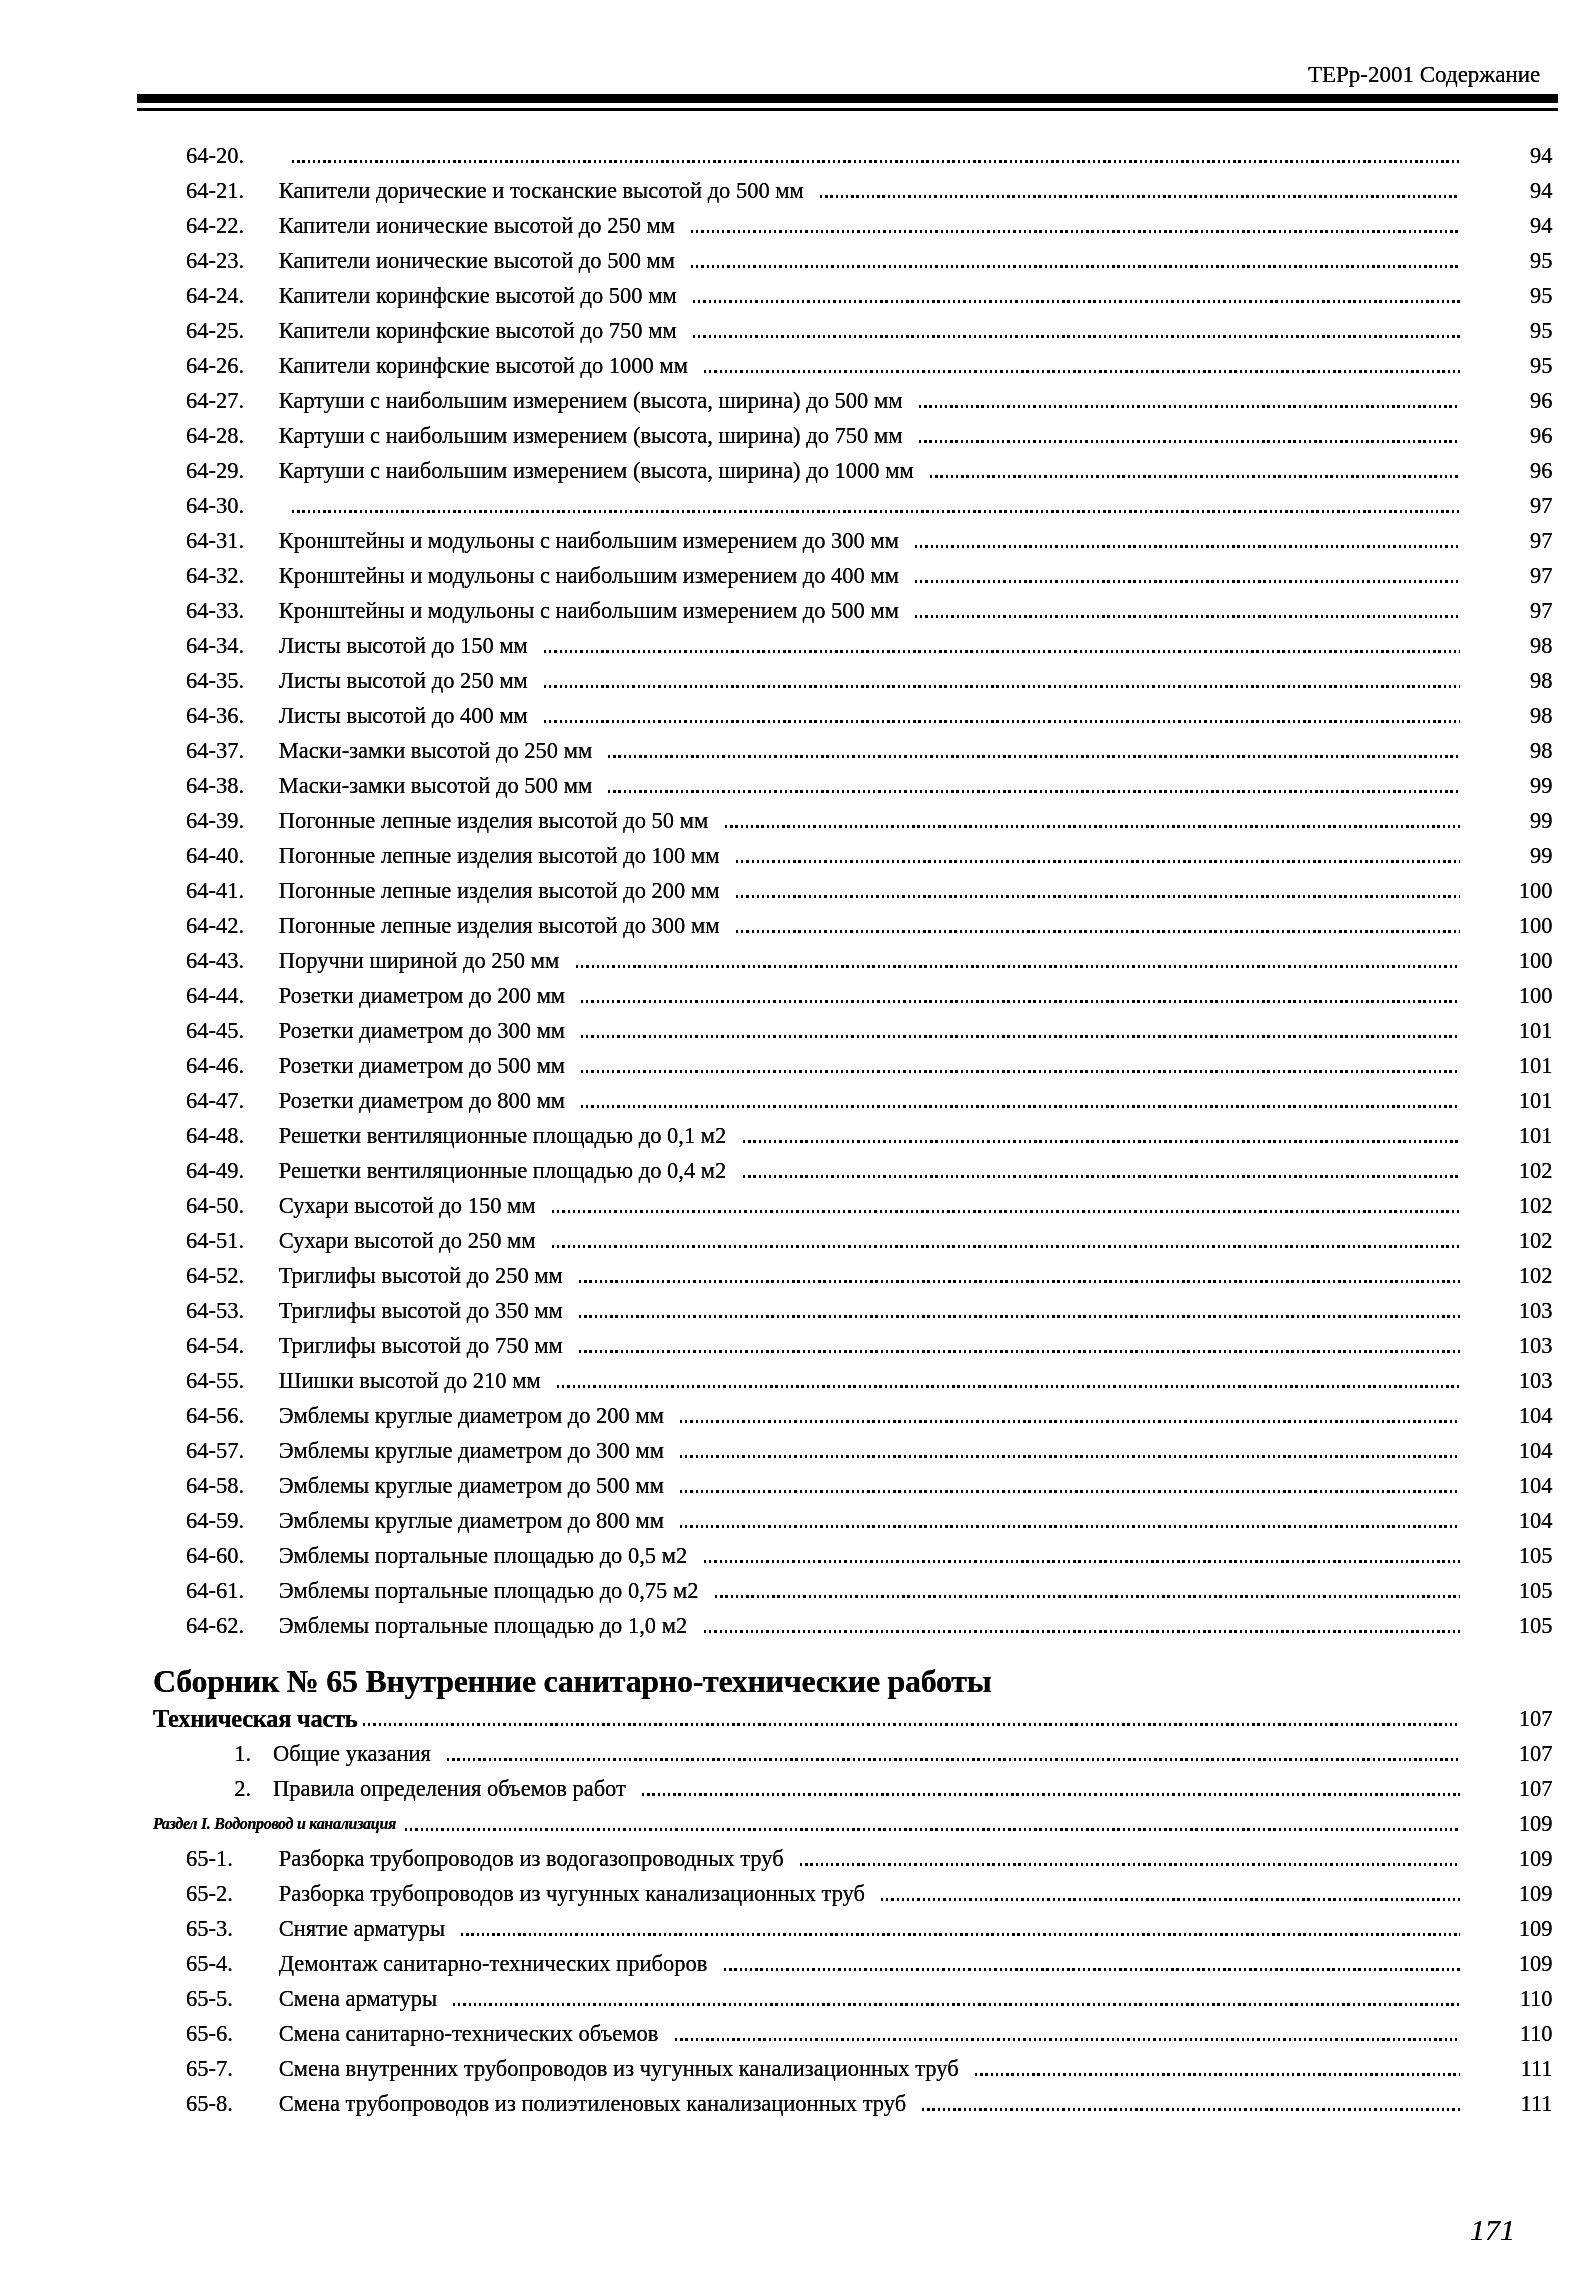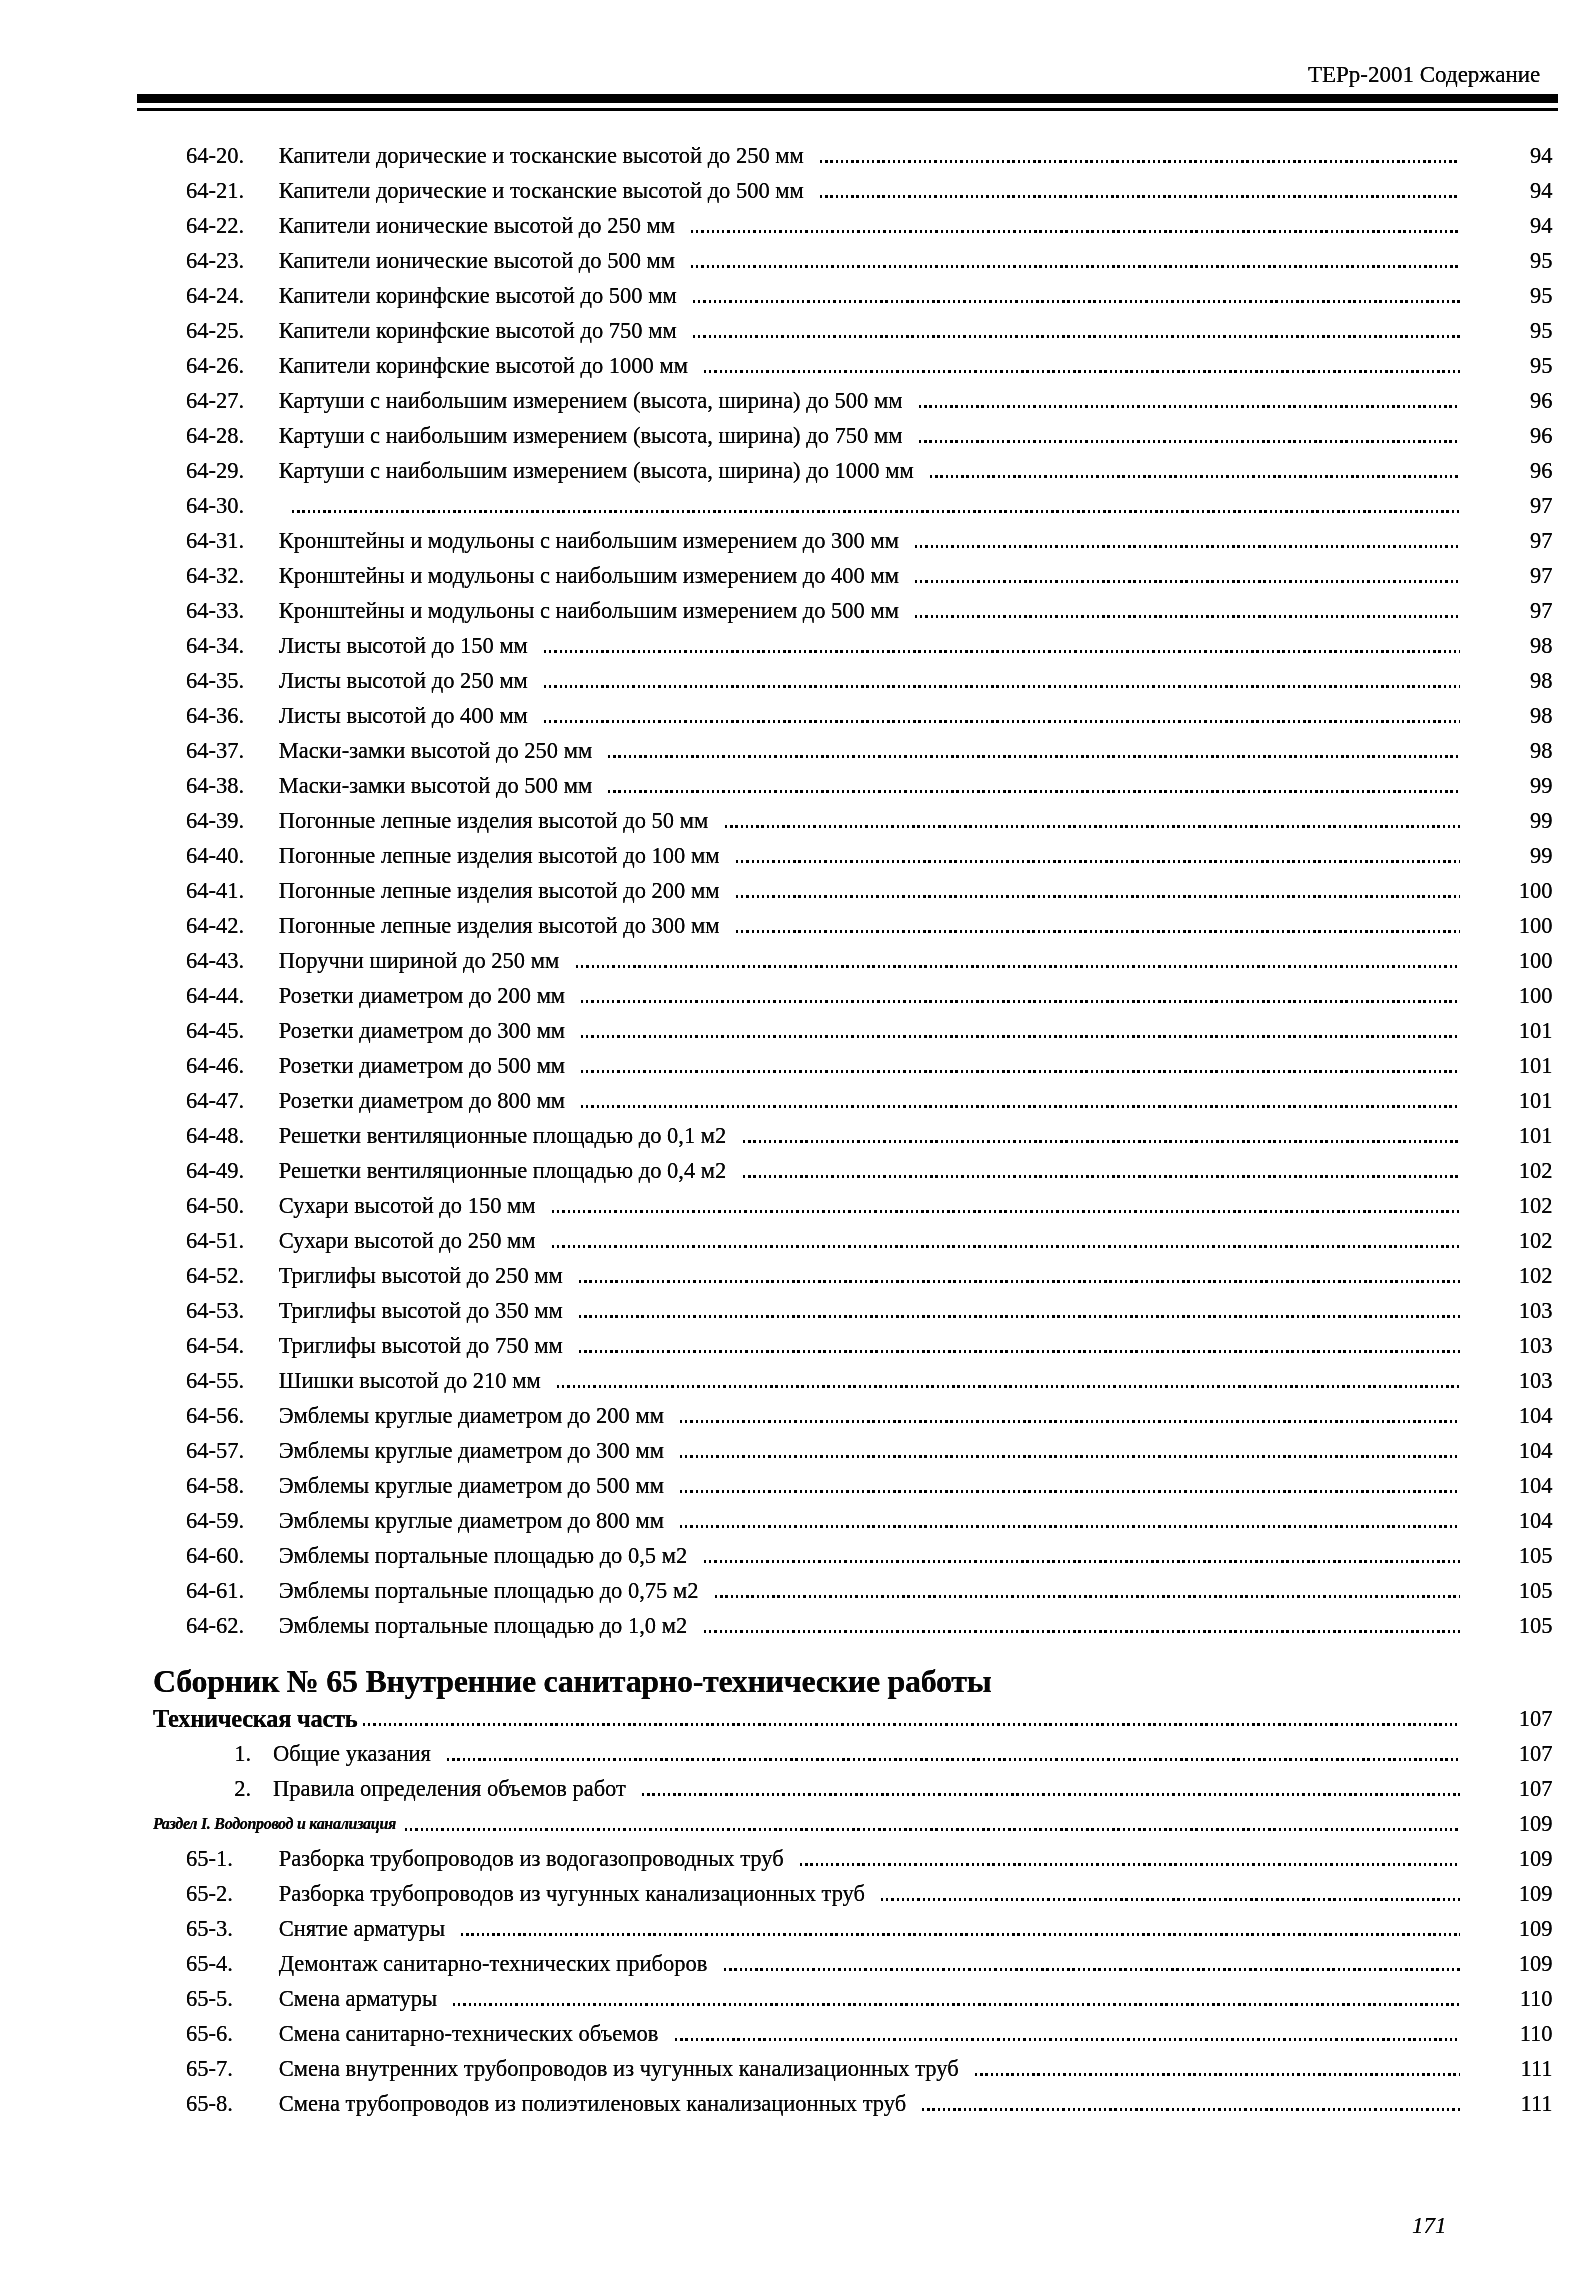--- a/index.html
+++ b/index.html
@@ -51,37 +51,36 @@
   .row.part .label{font-weight:bold;font-size:32px;padding-left:0;letter-spacing:-0.3px;}
 
   .row.section .label{font-weight:bold;font-size:24.5px;padding-left:0;letter-spacing:-0.3px;}
   .row.section .leader{margin-left:5.4px;}
 
   .row.chapter .label{font-weight:bold;font-style:italic;font-size:16px;padding-left:0;letter-spacing:-0.3px;}
   .row.chapter .leader{margin-left:9.5px;}
 
   .footer-page{
     position:absolute;
-    left:1412px;top:2213px;
-    font-size:23px;
+    left:1470px;top:2213px;
+    font-size:30px;
     font-style:italic;
   }
 </style>
 </head>
 <body>
 
 <div class="page">
   <div class="content">
     <div class="doc-title">ТЕРр-2001 Содержание</div>
     <div class="rule-thick"></div>
     <div class="rule-thin"></div>
     <div class="toc">
         <div class="row item">
           <span class="num">64-20.</span>
-          <span class="label">Капители дорические и тосканские высотой до 250 мм</span>
           <span class="leader"></span>
           <span class="pagenum">94</span>
         </div>
         <div class="row item">
           <span class="num">64-21.</span>
           <span class="label">Капители дорические и тосканские высотой до 500 мм</span>
           <span class="leader"></span>
           <span class="pagenum">94</span>
         </div>
         <div class="row item">

